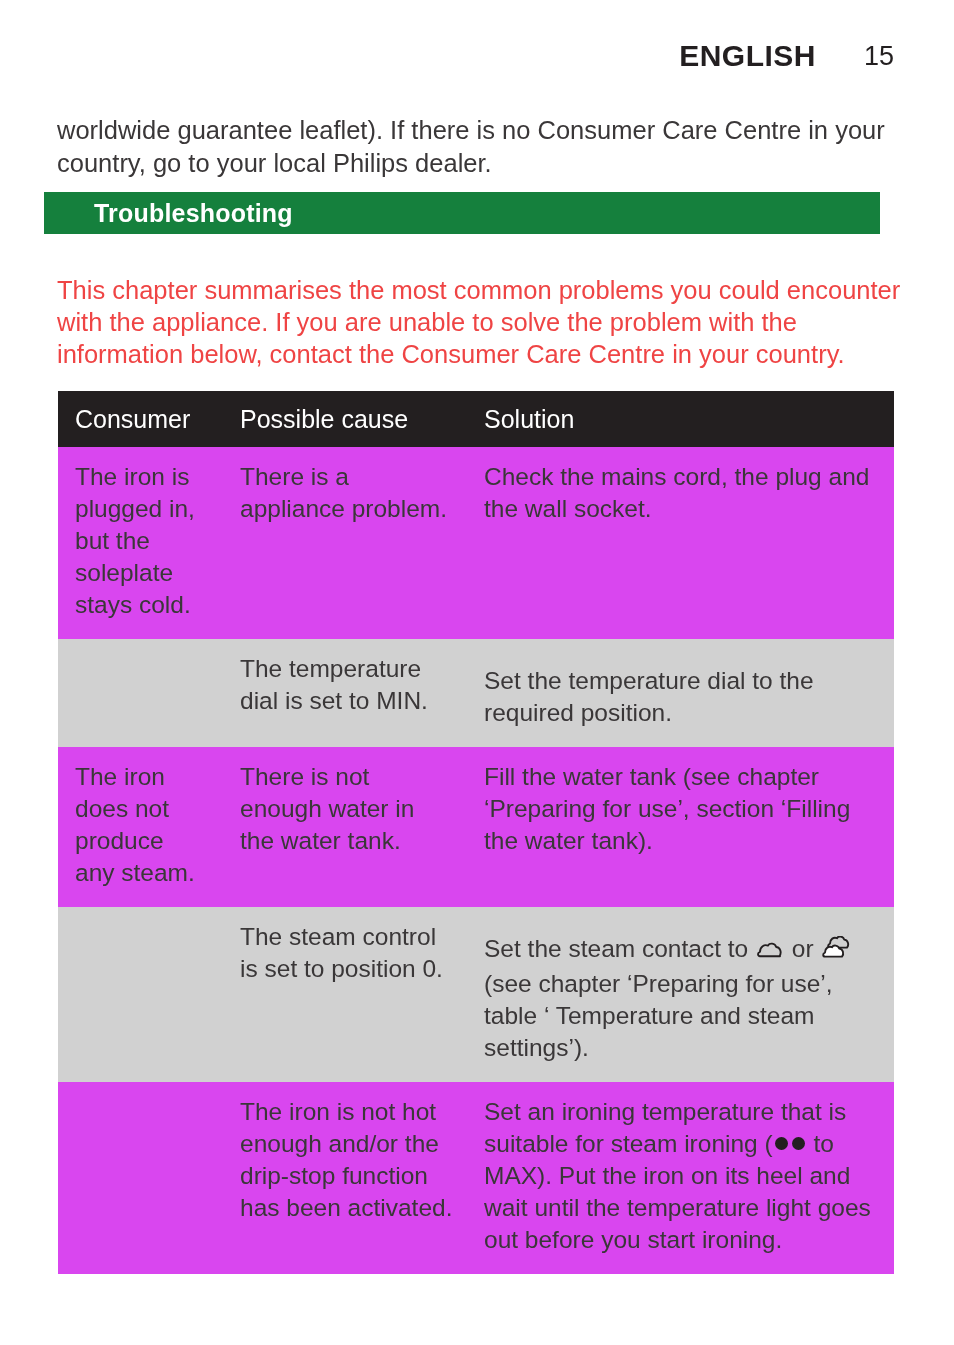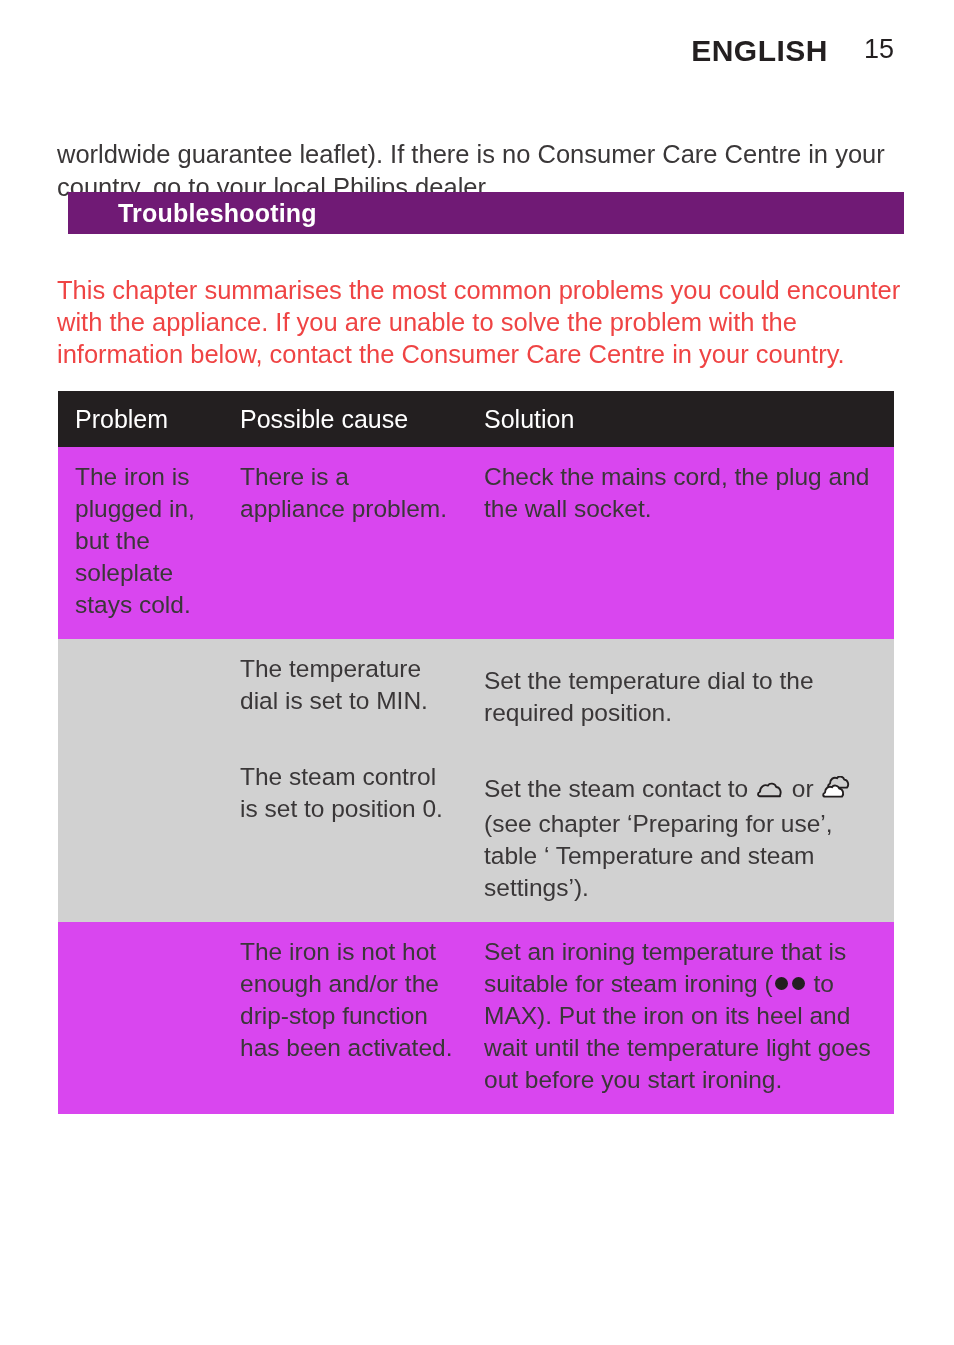--- a/index.html
+++ b/index.html
@@ -24,56 +24,56 @@
   }
 
   
   .page-header {
     position: absolute;
     top: 34px;
     left: 58px;
     right: 60px;
     height: 44px;
     display: flex;
-    align-items: flex-start;
+    align-items: center;
     justify-content: flex-end;
   }
   .page-header .lang {
     font-size: 30px;
     font-weight: bold;
     letter-spacing: 0.5px;
     color: #231f20;
   }
   .page-header .folio {
     font-size: 27px;
     font-weight: normal;
     color: #231f20;
-    margin-left: 32px;
+    margin-left: 44px;
     min-width: 34px;
     text-align: right;
   }
 
   
   .intro-a {
     position: absolute;
-    top: 112px;
+    top: 88px;
     left: 57px;
     width: 845px;
     font-size: 25.5px;
     line-height: 33px;
     color: #3a3738;
   }
 
   .section-banner {
     position: absolute;
     top: 192px;
-    left: 68px;
+    left: 44px;
     width: 836px;
     height: 42px;
-    background: #701a75;
+    background: #15803d;
     display: flex;
     align-items: center;
   }
   .section-banner .banner-label {
     color: #ffffff;
     font-size: 25px;
     font-weight: bold;
     padding-left: 50px;
     letter-spacing: 0.2px;
   }
@@ -174,39 +174,44 @@
   <p class="intro-b">This chapter summarises the most common problems you could encounter with the appliance. If you are unable to solve the problem with the information below, contact the Consumer Care Centre in your country.</p>
 
   <table class="tbl">
     <colgroup>
       <col class="c1">
         <col class="c2">
         <col class="c3">
     </colgroup>
     <thead>
       <tr>
-        <th>Problem</th>
+        <th>Consumer</th>
         <th>Possible cause</th>
         <th>Solution</th>
       </tr>
     </thead>
     <tbody>
 
       <tr>
         <td class="prob">The iron is plugged in, but the soleplate stays cold.</td>
         <td class="mid">There is a appliance problem.</td>
         <td class="sol">Check the mains cord, the plug and the wall socket.</td>
       </tr>
 
       <tr class="shaded">
         <td class="prob"></td>
         <td class="mid">The temperature dial is set to MIN.</td>
         <td class="sol">Set the temperature dial to the required position.</td>
       </tr>
 
+      <tr>
+        <td class="prob">The iron does not produce any steam.</td>
+        <td class="mid">There is not enough water in the water tank.</td>
+        <td class="sol">Fill the water tank (see chapter ‘Preparing for use’, section ‘Filling the water tank).</td>
+      </tr>
 
       <tr class="shaded row-steam">
         <td class="prob"></td>
         <td class="mid">The steam control is set to position 0.</td>
         <td class="sol">
           <span>Set the steam contact to</span>
           <span class="steam-ico">
             <svg width="26" height="20" viewBox="0 0 26 20" aria-hidden="true">
               <path d="M3 16.2 H23 M3 16.2 C0.6 16.2 0.2 12.6 3.0 11.8 C3.0 6.6 7.4 4.0 11.0 5.6 C12.6 2.6 18.0 3.0 19.2 7.0 C23.6 7.2 24.8 13.0 22.4 16.2 Z" fill="none" stroke="#231f20" stroke-width="1.9" stroke-linejoin="round" stroke-linecap="round"></path>
             </svg>

